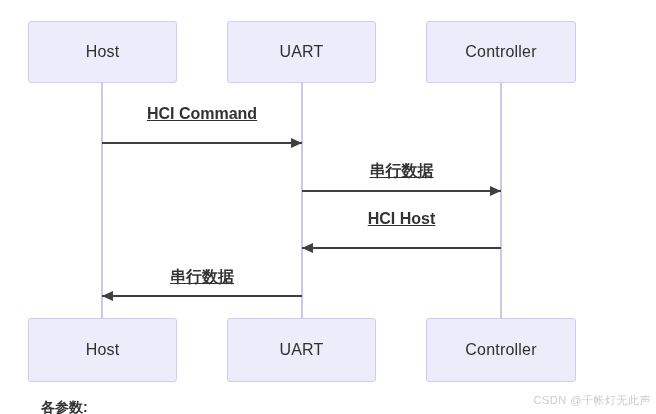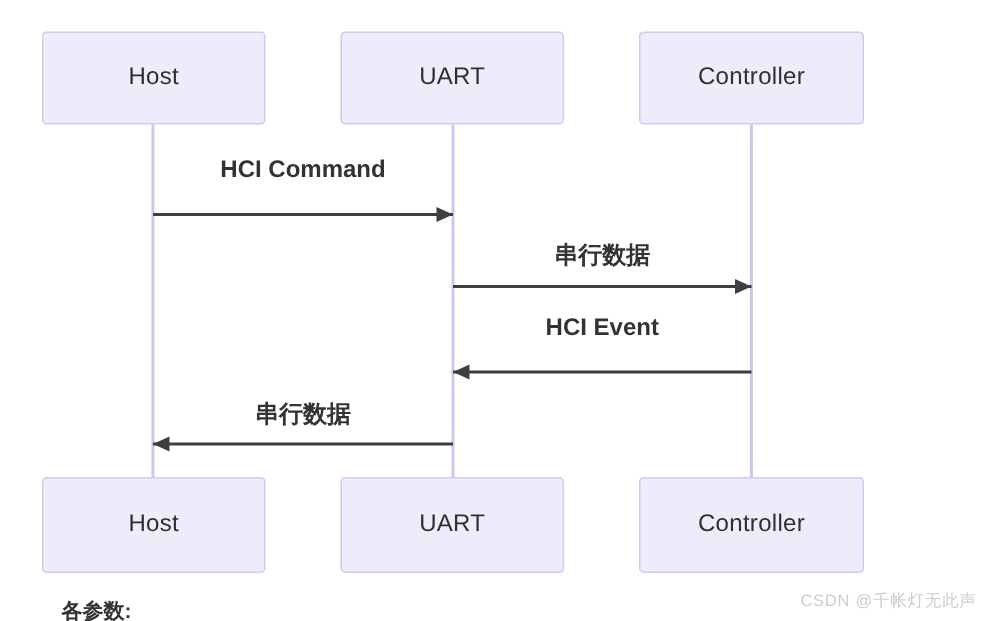--- a/index.html
+++ b/index.html
@@ -43,21 +43,21 @@
   }
   .msg-head.right { border-left: 11px solid var(--arrow, #3f3f3f); }
   .msg-head.left  { border-right: 11px solid var(--arrow, #3f3f3f); }
   .msg-label {
     position: absolute;
     transform: translateX(-50%);
     font-size: 16px;
     font-weight: 600;
     color: #333333;
     white-space: nowrap;
-    height: 20px; line-height: 20px;
+    height: 20px; line-height: 20px; text-decoration: underline;
   }
   .footer-heading {
     position: absolute;
     left: 1px; top: 400px;
     font-size: 14px;
     font-weight: 700;
     color: #333333;
     white-space: nowrap;
     line-height: 15px;
     padding-left: 40px;
@@ -85,21 +85,21 @@
       <div class="actor-box" style="left: 227px; top: 318px; width: 149px; height: 64px;">UART</div>
       <div class="actor-box" style="left: 426px; top: 21px; width: 150px; height: 62px;">Controller</div>
       <div class="lifeline" style="left: 500px; top: 83px; height: 235px;"></div>
       <div class="actor-box" style="left: 426px; top: 318px; width: 150px; height: 64px;">Controller</div>
       <div class="msg-label" style="left: 202px; top: 104px;">HCI Command</div>
       <div class="msg-line" style="left: 102px; top: 142px; width: 200px;"></div>
       <div class="msg-head right" style="left: 291px; top: 138px;"></div>
       <div class="msg-label" style="left: 401.5px; top: 161px;">串行数据</div>
       <div class="msg-line" style="left: 302px; top: 190px; width: 199px;"></div>
       <div class="msg-head right" style="left: 490px; top: 186px;"></div>
-      <div class="msg-label" style="left: 401.5px; top: 209px;">HCI Event</div>
+      <div class="msg-label" style="left: 401.5px; top: 209px;">HCI Host</div>
       <div class="msg-line" style="left: 302px; top: 247px; width: 199px;"></div>
       <div class="msg-head left" style="left: 302px; top: 243px;"></div>
       <div class="msg-label" style="left: 202px; top: 267px;">串行数据</div>
       <div class="msg-line" style="left: 102px; top: 295px; width: 200px;"></div>
       <div class="msg-head left" style="left: 102px; top: 291px;"></div>
     </div>
   <div class="footer-heading">各参数:</div>
   <div class="watermark">CSDN @千帐灯无此声</div>
 </div>
 

